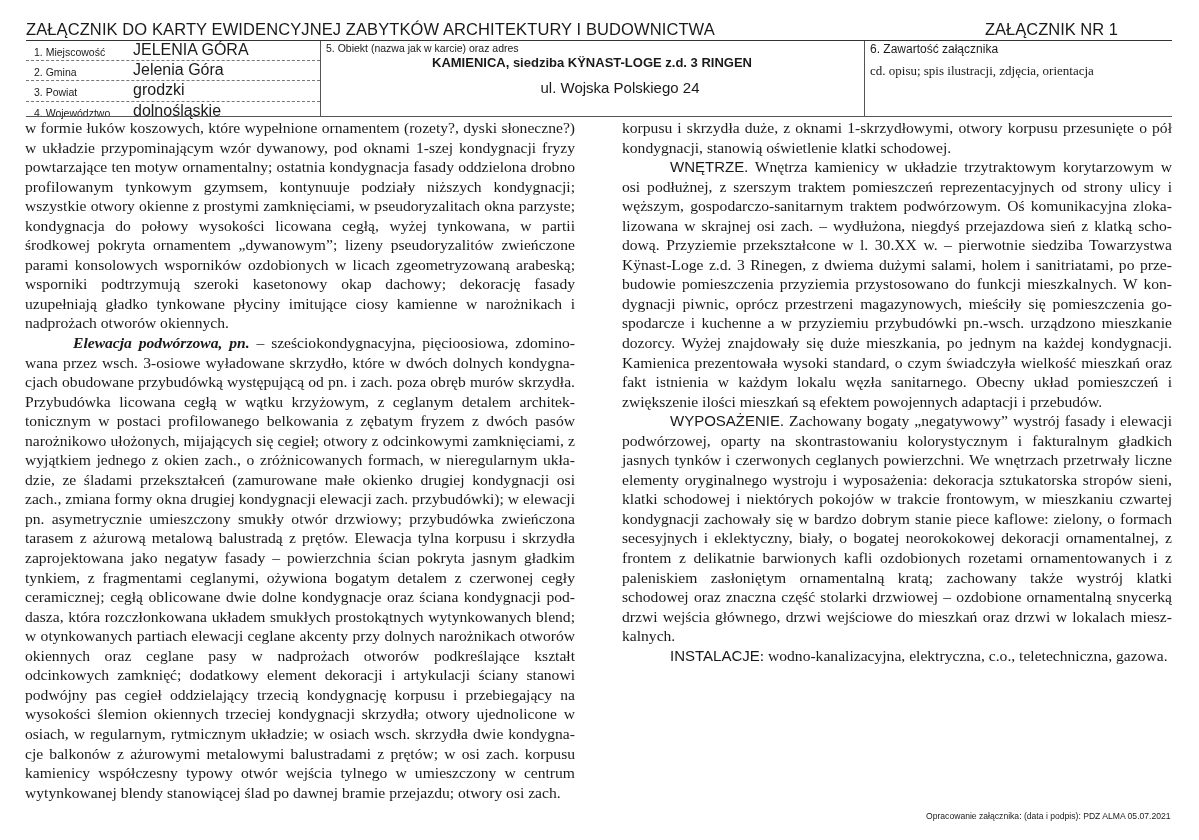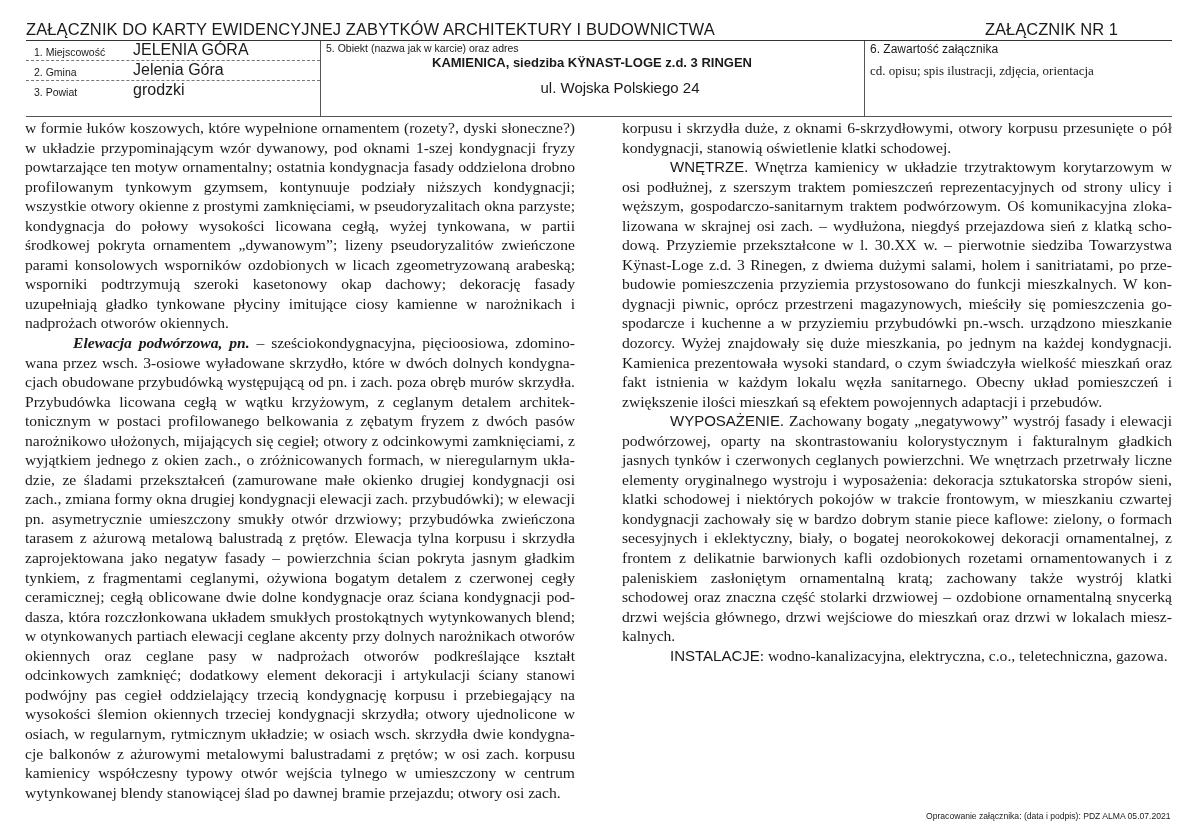--- a/index.html
+++ b/index.html
@@ -52,39 +52,43 @@
       <span class="hdr-val">JELENIA GÓRA</span>
     </div>
     <div class="hdr-row">
       <span class="hdr-lbl">2. Gmina</span>
       <span class="hdr-val">Jelenia Góra</span>
     </div>
     <div class="hdr-row">
       <span class="hdr-lbl">3. Powiat</span>
       <span class="hdr-val">grodzki</span>
     </div>
+    <div class="hdr-row">
+      <span class="hdr-lbl">4. Województwo</span>
+      <span class="hdr-val">dolnośląskie</span>
+    </div>
   </div>
 
   <div class="vline1"></div>
   <div class="vline2"></div>
   <div class="hdr-bottom"></div>
 
   <div class="obj-lbl sans">5. Obiekt (nazwa jak w karcie) oraz adres</div>
   <div class="obj-title sans">KAMIENICA, siedziba KŸNAST-LOGE z.d. 3 RINGEN</div>
   <div class="obj-addr sans">ul. Wojska Polskiego 24</div>
 
   <div class="cont-lbl sans">6. Zawartość załącznika</div>
   <div class="cont-val serif">cd. opisu; spis ilustracji, zdjęcia, orientacja</div>
 
   <div class="col col-left serif">
     <p>w formie łuków koszowych, które wypełnione ornamentem (rozety?, dyski słonecz­ne?) w układzie przypominającym wzór dywanowy, pod oknami 1-szej kondygnacji fryzy powtarzające ten motyw ornamentalny; ostatnia kondygnacja fasady oddzielona drobno profilowanym tynkowym gzymsem, kontynuuje podziały niższych kondygna­cji; wszystkie otwory okienne z prostymi zamknięciami, w pseudoryzalitach okna parzyste; kondygnacja do połowy wysokości licowana cegłą, wyżej tynkowana, w partii środkowej pokryta ornamentem „dywanowym”; lizeny pseudoryzalitów zwień­czone parami konsolowych wsporników ozdobionych w licach zgeometryzowaną arabeską; wsporniki podtrzymują szeroki kasetonowy okap dachowy; dekorację fasa­dy uzupełniają gładko tynkowane płyciny imitujące ciosy kamienne w narożnikach i nadprożach otworów okiennych.</p>
     <p class="indent"><span class="bi">Elewacja podwórzowa, pn.</span><span> – sześciokondygnacyjna, pięcioosiowa, zdomino­wana przez wsch. 3-osiowe wyładowane skrzydło, które w dwóch dolnych kondygna­cjach obudowane przybudówką występującą od pn. i zach. poza obręb murów skrzy­dła. Przybudówka licowana cegłą w wątku krzyżowym, z ceglanym detalem architek­tonicznym w postaci profilowanego belkowania z zębatym fryzem z dwóch pasów narożnikowo ułożonych, mijających się cegieł; otwory z odcinkowymi zamknięciami, z wyjątkiem jednego z okien zach., o zróżnicowanych formach, w nieregularnym ukła­dzie, ze śladami przekształceń (zamurowane małe okienko drugiej kondygnacji osi zach., zmiana formy okna drugiej kondygnacji elewacji zach. przybudówki); w elewa­cji pn. asymetrycznie umieszczony smukły otwór drzwiowy; przybudówka zwieńczo­na tarasem z ażurową metalową balustradą z prętów. Elewacja tylna korpusu i skrzy­dła zaprojektowana jako negatyw fasady – powierzchnia ścian pokryta jasnym gład­kim tynkiem, z fragmentami ceglanymi, ożywiona bogatym detalem z czerwonej cegły ceramicznej; cegłą oblicowane dwie dolne kondygnacje oraz ściana kondygnacji pod­dasza, która rozczłonkowana układem smukłych prostokątnych wytynkowanych blend; w otynkowanych partiach elewacji ceglane akcenty przy dolnych narożnikach otworów okiennych oraz ceglane pasy w nadprożach otworów podkreślające kształt odcinkowych zamknięć; dodatkowy element dekoracji i artykulacji ściany stanowi podwójny pas cegieł oddzielający trzecią kondygnację korpusu i przebiegający na wysokości ślemion okiennych trzeciej kondygnacji skrzydła; otwory ujednolicone w osiach, w regularnym, rytmicznym układzie; w osiach wsch. skrzydła dwie kondygna­cje balkonów z ażurowymi metalowymi balustradami z prętów; w osi zach. korpusu kamienicy współczesny typowy otwór wejścia tylnego w umieszczony w centrum wytynkowanej blendy stanowiącej ślad po dawnej bramie przejazdu; otwory osi zach.</span></p>
   </div>
 
   <div class="col col-right serif">
-    <p>korpusu i skrzydła duże, z oknami 6-skrzydłowymi, otwory korpusu przesunięte o pół kondygnacji, stanowią oświetlenie klatki schodowej.</p>
+    <p>korpusu i skrzydła duże, z oknami 1-skrzydłowymi, otwory korpusu przesunięte o pół kondygnacji, stanowią oświetlenie klatki schodowej.</p>
     <p class="indent"><span class="caps">WNĘTRZE</span><span>. Wnętrza kamienicy w układzie trzytraktowym korytarzowym w osi podłużnej, z szerszym traktem pomieszczeń reprezentacyjnych od strony ulicy i węższym, gospodarczo-sanitarnym traktem podwórzowym. Oś komunikacyjna zloka­lizowana w skrajnej osi zach. – wydłużona, niegdyś przejazdowa sień z klatką scho­dową. Przyziemie przekształcone w l. 30.XX w. – pierwotnie siedziba Towarzystwa Kÿnast-Loge z.d. 3 Rinegen, z dwiema dużymi salami, holem i sanitriatami, po prze­budowie pomieszczenia przyziemia przystosowano do funkcji mieszkalnych. W kon­dygnacji piwnic, oprócz przestrzeni magazynowych, mieściły się pomieszczenia go­spodarcze i kuchenne a w przyziemiu przybudówki pn.-wsch. urządzono mieszkanie dozorcy. Wyżej znajdowały się duże mieszkania, po jednym na każdej kondygnacji. Kamienica prezentowała wysoki standard, o czym świadczyła wielkość mieszkań oraz fakt istnienia w każdym lokalu węzła sanitarnego. Obecny układ pomieszczeń i zwiększenie ilości mieszkań są efektem powojennych adaptacji i przebudów.</span></p>
     <p class="indent"><span class="caps">WYPOSAŻENIE</span><span>. Zachowany bogaty „negatywowy” wystrój fasady i elewa­cji podwórzowej, oparty na skontrastowaniu kolorystycznym i fakturalnym gładkich jasnych tynków i czerwonych ceglanych powierzchni. We wnętrzach przetrwały licz­ne elementy oryginalnego wystroju i wyposażenia: dekoracja sztukatorska stropów sieni, klatki schodowej i niektórych pokojów w trakcie frontowym, w mieszkaniu czwartej kondygnacji zachowały się w bardzo dobrym stanie piece kaflowe: zielony, o formach secesyjnych i eklektyczny, biały, o bogatej neorokokowej dekoracji ornamen­talnej, z frontem z delikatnie barwionych kafli ozdobionych rozetami ornamentowa­nych i z paleniskiem zasłoniętym ornamentalną kratą; zachowany także wystrój klatki schodowej oraz znaczna część stolarki drzwiowej – ozdobione ornamentalną snycerką drzwi wejścia głównego, drzwi wejściowe do mieszkań oraz drzwi w lokalach miesz­kalnych.</span></p>
     <p class="indent"><span class="caps">INSTALACJE</span><span>: wodno-kanalizacyjna, elektryczna, c.o., teletechniczna, gazo­wa.</span></p>
   </div>
 
   <div class="footer sans">Opracowanie załącznika: (data i podpis): PDZ ALMA 05.07.2021</div>
 </div>
 
 </body></html>

